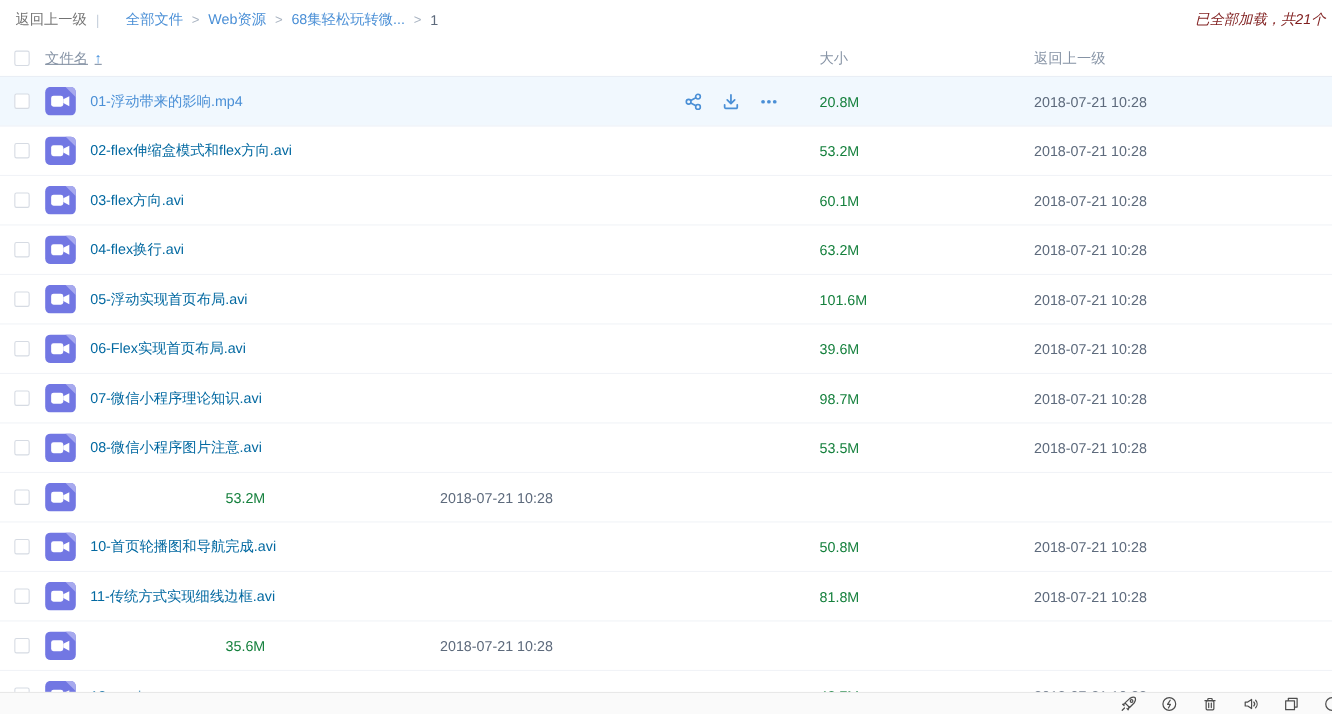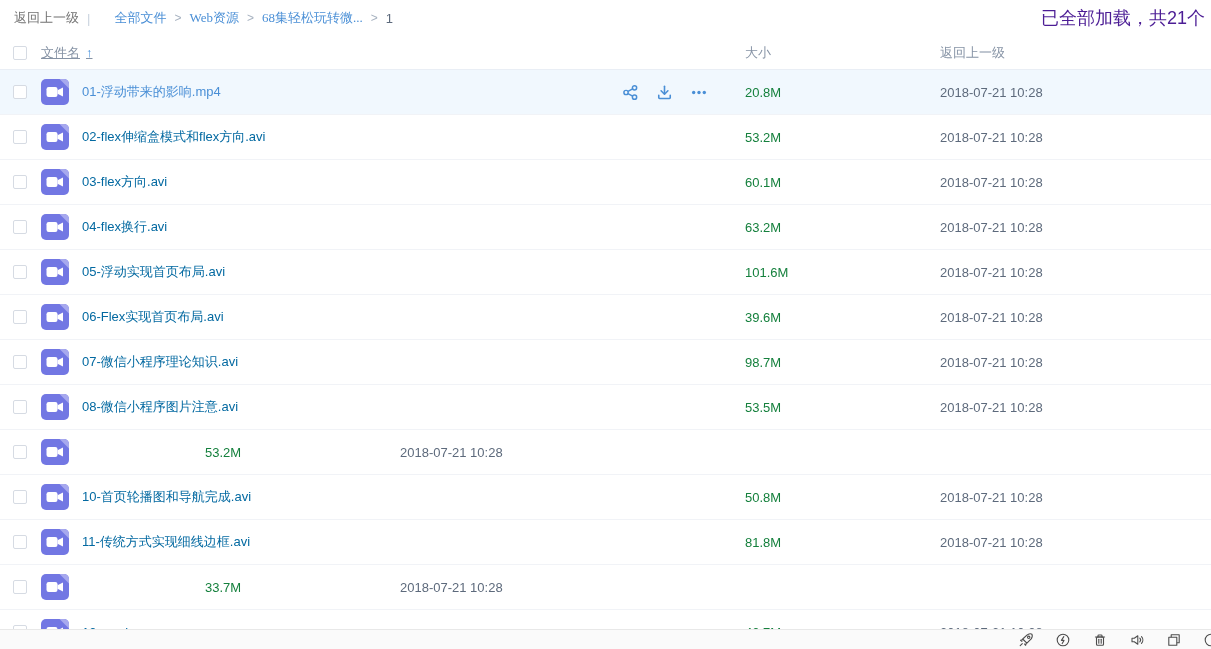--- a/index.html
+++ b/index.html
@@ -8,23 +8,23 @@
   body { position:relative; }
 
   
   .crumb-bar { height:36px; display:flex; align-items:center; padding:0 6px 0 14px; font-size:13px; }
   .crumb-bar a { text-decoration:none; cursor:pointer; }
   .back-link { color:#737373; }
   .crumb-divider { color:#c9d2de; margin:0 8px; }
   .crumbs { display:flex; align-items:center; }
   .crumb { display:flex; align-items:center; }
   .crumb .sep { color:#a7b2c0; margin:0 8px; font-size:12px; }
-  .crumb a { color:#4a8fd6;font-family:Liberation Serif, serif; }
+  .crumb a { color:#4a8fd6; }
   .crumb-current { color:#5d6a7c; }
-  .status-text { margin-left:auto; color:#4c1d95; font-size:18px; white-space:nowrap; }
+  .status-text { margin-left:auto; color:#7f1d1d; font-size:13px; white-space:nowrap;font-style:italic; }
 
   
   .header-row { display:flex; align-items:center; height:34px; border-bottom:1px solid #e9eef5;
     font-size:13px; color:#8693a5; }
   .cell-check { width:41px; padding-left:13px; flex:none; display:flex; align-items:center; }
   .checkbox { width:14px; height:14px; border:1px solid #d6dbe3; border-radius:2px; background:#fff; cursor:pointer; }
   .h-name { width:704px; flex:none; display:flex; align-items:center; cursor:pointer;text-decoration:underline; }
   .h-arrow { color:#3e8ddd; font-weight:bold; margin-left:6px; font-size:13px; }
   .h-size { width:195px; flex:none; cursor:pointer; }
   .h-date { flex:1; cursor:pointer; }
@@ -593,21 +593,21 @@
           </svg>
         </span>
         <span class="action-btn">
           <svg width="18" height="17" viewBox="0 0 16 16" fill="#4a8fd6">
             <circle cx="3" cy="8" r="1.6"></circle>
             <circle cx="8" cy="8" r="1.6"></circle>
             <circle cx="13" cy="8" r="1.6"></circle>
           </svg>
         </span>
       </span>
-      <span class="cell-size">33.7M</span>
+      <span class="cell-size">35.6M</span>
       <span class="cell-date">2018-07-21 10:28</span>
     </div>
     <div class="row">
       <span class="cell-check">
         <span class="checkbox"></span>
       </span>
       <span class="cell-icon">
         <svg width="28" height="26" viewBox="0 0 28 26">
           <rect x="0" y="0" width="28" height="26" rx="5" fill="#7277e3"></rect>
           <path d="M18.5 0 H23 a5 5 0 0 1 5 5 v4.5 z" fill="#a7a9ee"></path>

